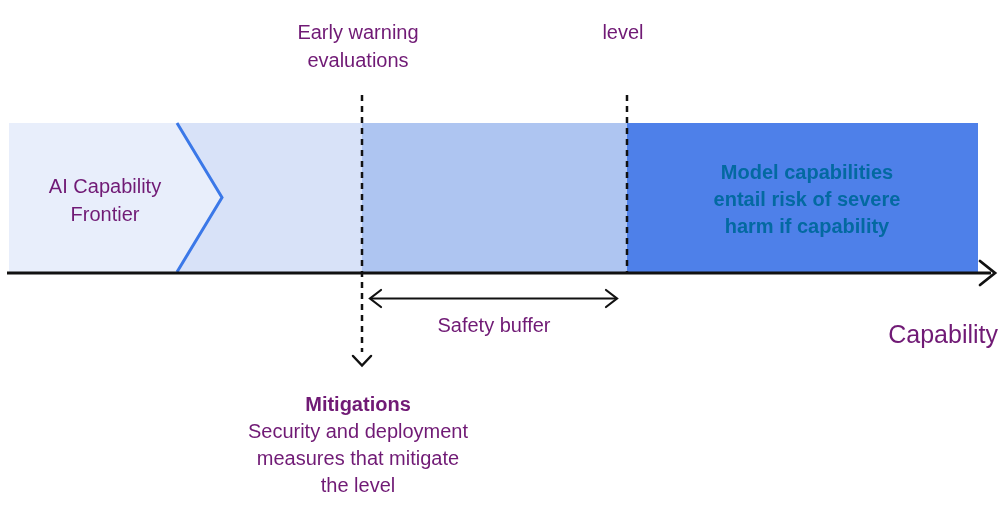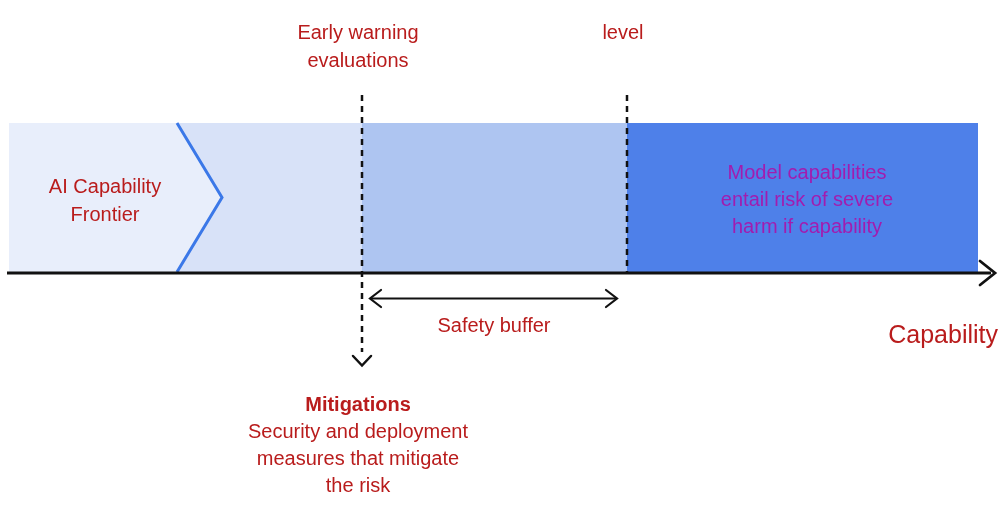--- a/index.html
+++ b/index.html
@@ -16,29 +16,29 @@
     overflow: hidden;
   }
   .stage svg {
     position: absolute;
     left: 0;
     top: 0;
   }
   .lbl {
     position: absolute;
     text-align: center;
-    color: #b91c1c;
+    color: #701a75;
     font-size: 20px;
     line-height: 28px;
   }
   .lbl-early       { left: 248px; top: 18px;  width: 220px; font-weight: 500; }
   .lbl-critical    { left: 513px; top: 18px;  width: 220px; font-weight: 500; }
   .lbl-frontier    { left: 15px;  top: 172px; width: 180px; font-weight: 400; }
-  .lbl-risk        { left: 697px; top: 159px; width: 220px; font-weight: 400;
-                     color: #a21caf; line-height: 27px; }
+  .lbl-risk        { left: 697px; top: 159px; width: 220px; font-weight: 700;
+                     color: #0369a1; line-height: 27px; }
   .lbl-safety      { left: 384px; top: 311px; width: 220px; font-weight: 500; }
   .lbl-capability  { right: 2px;  top: 293px; width: 220px; font-weight: 500;
                      font-size: 25px; line-height: 30px; text-align: right; margin-top: 26px; }
   .lbl-mitigations { left: 227px; top: 391px; width: 262px; line-height: 27px; }
   .lbl-mitigations .mit-title { font-weight: 700; }
 </style>
 </head>
 <body>
 
 <div class="stage">
@@ -88,16 +88,16 @@
   </div>
 
   <div class="lbl lbl-safety">Safety buffer</div>
 
   <div class="lbl lbl-capability">Capability</div>
 
   <div class="lbl lbl-mitigations">
     <div class="mit-title">Mitigations</div>
     <div>Security and deployment</div>
     <div>measures that mitigate</div>
-    <div>the risk</div>
+    <div>the level</div>
   </div>
 
 </div>
 
 </body></html>

